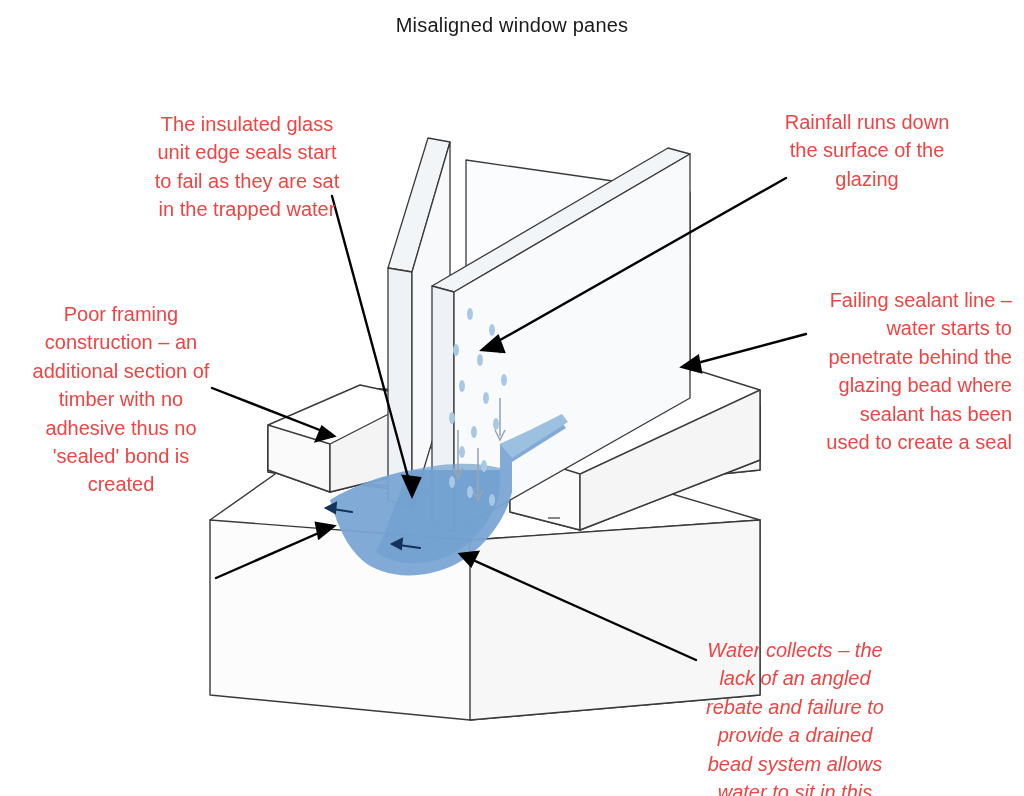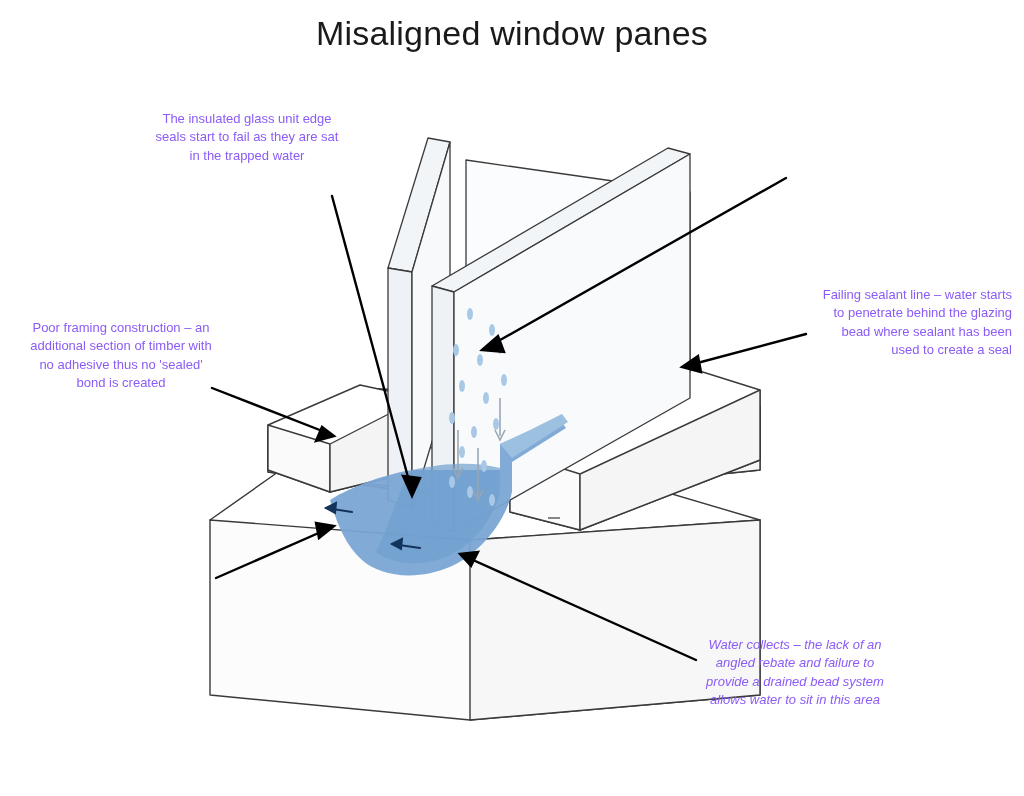--- a/index.html
+++ b/index.html
@@ -17,38 +17,38 @@
     height: 796px;
     background: #ffffff;
     overflow: hidden;
   }
   #title {
     position: absolute;
     left: 0;
     top: 14px;
     width: 1024px;
     text-align: center;
-    font-size: 34px;
+    font-size: 20px;
     font-weight: 400;
     color: #1a1a1a;
     letter-spacing: 0.2px;
   }
   .callout {
     position: absolute;
-    font-size: 13px;
+    font-size: 20px;
     line-height: 1.42;
-    color: #8b5cf6;
+    color: #ef4444;
   }
   .ta-right { text-align: right; }
   .ta-center { text-align: center; }
 
   
   #c-glass      { left: 152px; top: 110px; width: 190px; }
   #c-rainfall   { left: 772px; top: 108px; width: 190px; }
-  #c-framing    { left: 26px;  top: 300px; width: 190px; margin-top: 19px; }
+  #c-framing    { left: 26px;  top: 300px; width: 190px; }
   #c-sealant    { left: 812px; top: 286px; width: 200px; }
   #c-tracks     { left: 26px;  top: 588px; width: 190px; }
   #c-collects   { left: 706px; top: 636px; width: 178px; font-style: italic; }
 
   svg#art {
     position: absolute;
     left: 0;
     top: 0;
   }
 </style>
@@ -163,20 +163,21 @@
       <line x1="216" y1="578" x2="330" y2="528"></line>
       <polygon points="334,526 319,538 316,523"></polygon>
 
       <line x1="696" y1="660" x2="464" y2="556"></line>
       <polygon points="460,554 478,552 471,566"></polygon>
     </g>
   </svg>
 
   <div class="callout ta-center" id="c-glass">The insulated glass unit edge seals start to fail as they are sat in the trapped water</div>
 
+  <div class="callout ta-center" id="c-rainfall">Rainfall runs down the surface of the glazing</div>
 
   <div class="callout ta-center" id="c-framing">Poor framing construction – an additional section of timber with no adhesive thus no 'sealed' bond is created</div>
 
   <div class="callout ta-right" id="c-sealant">Failing sealant line – water starts to penetrate behind the glazing bead where sealant has been used to create a seal</div>
 
 
   <div class="callout ta-center" id="c-collects">Water collects – the lack of an angled rebate and failure to provide a drained bead system allows water to sit in this area</div>
 
 </div>
 

